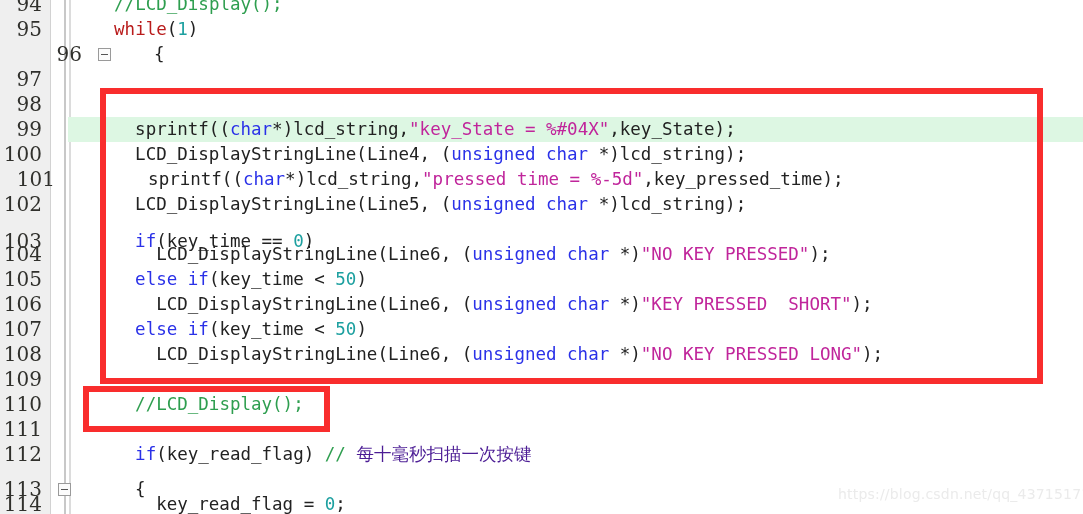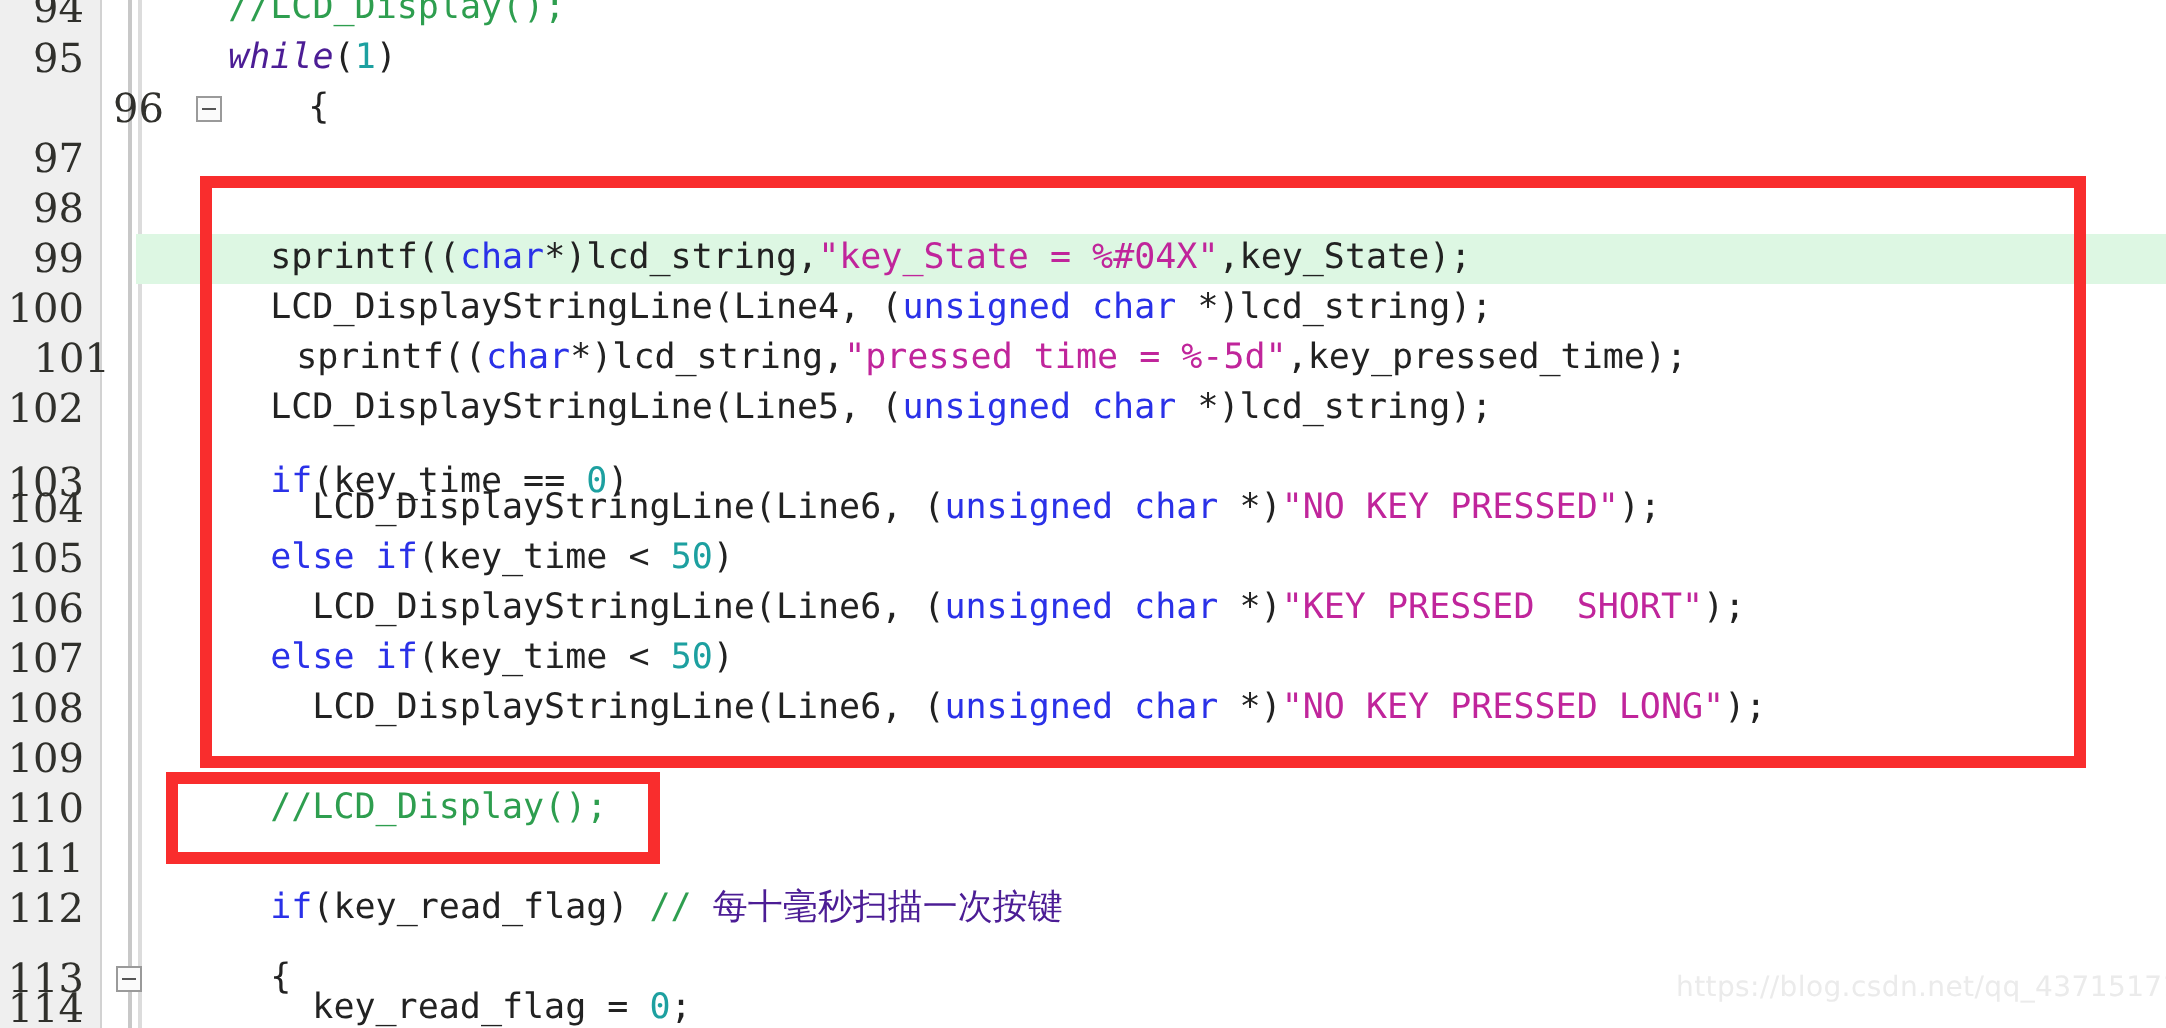--- a/index.html
+++ b/index.html
@@ -45,21 +45,21 @@
   
   .fold-box{
     position:absolute;width:13px;height:13px;
     border:1px solid #9a9a9a;background:#fbfbfb;box-sizing:border-box;
   }
   .fold-box::before{
     content:"";position:absolute;left:2px;top:5px;width:7px;height:1px;background:#555;
   }
   
   .kw{color:#2a31e8;}
-  .kw2{color:#4c1d95;font-style:italic;}
+  .kw2{color:#b91c1c;}
   .num{color:#1da0a0;}
   .str{color:#c0259b;}
   .cmt{color:#2e9e4f;}
   .pl{color:#222222;}
   .cn{color:#4c1d95;font-family:"DejaVu Sans","Liberation Sans",sans-serif;}
   
   .redbox{
     position:absolute;border:6px solid #f92d2d;box-sizing:border-box;
     background:transparent;pointer-events:none;
   }

